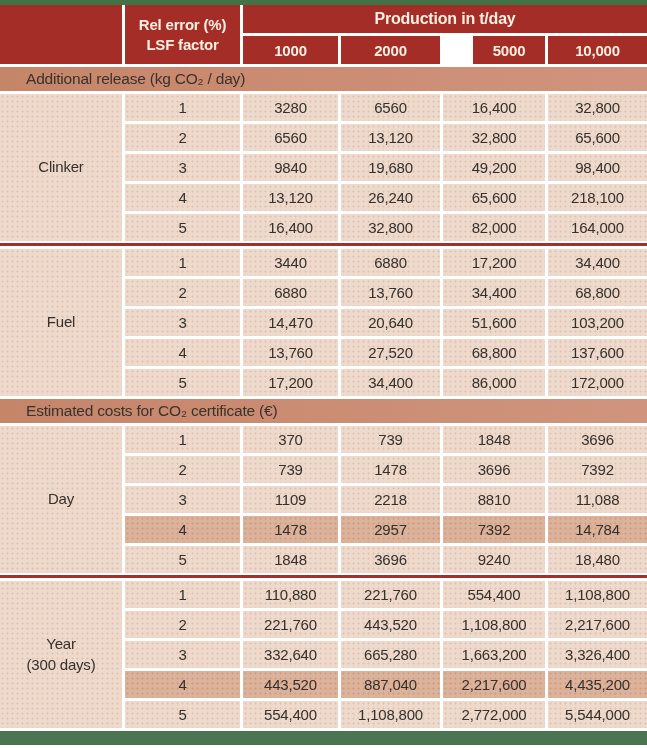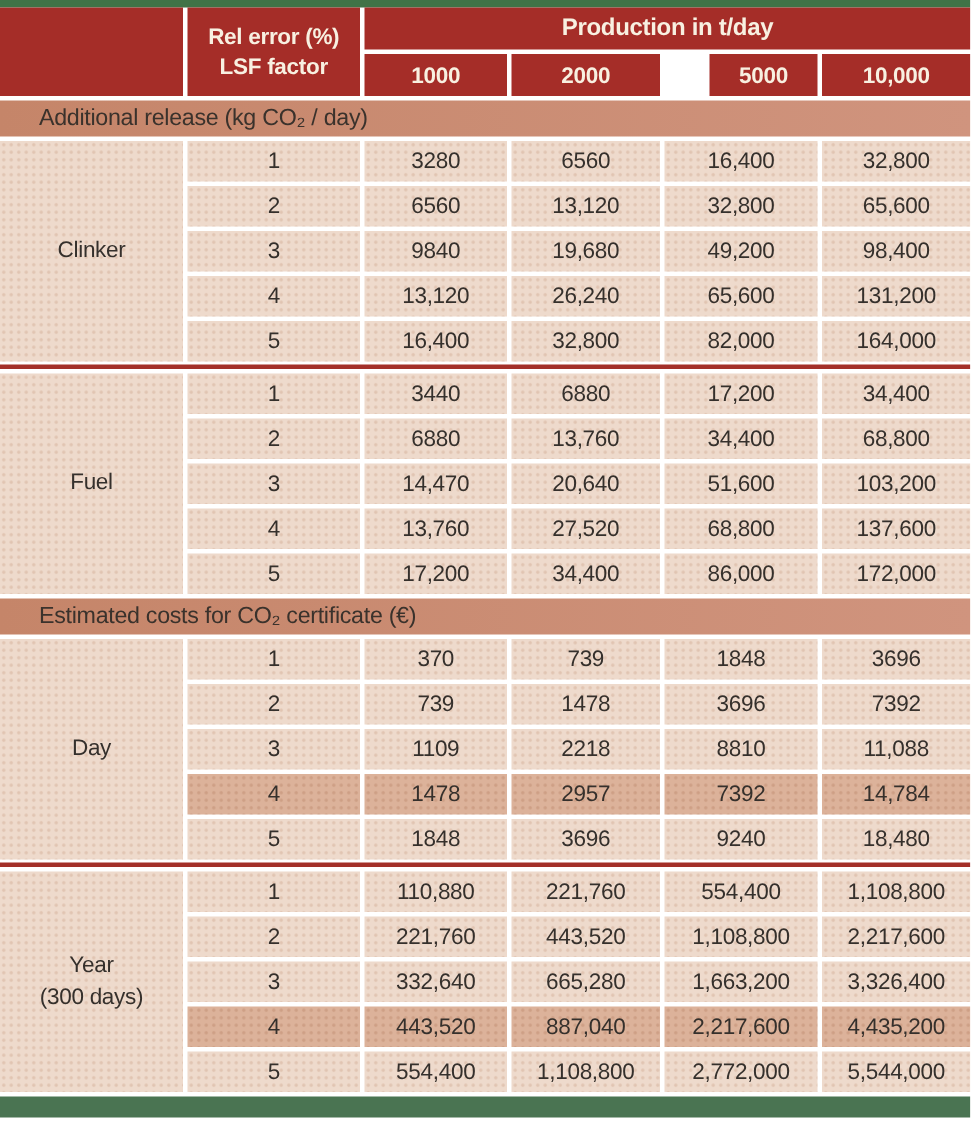--- a/index.html
+++ b/index.html
@@ -118,21 +118,21 @@
         <div class="cell">65,600</div>
         <div class="cell">3</div>
         <div class="cell">9840</div>
         <div class="cell">19,680</div>
         <div class="cell">49,200</div>
         <div class="cell">98,400</div>
         <div class="cell">4</div>
         <div class="cell">13,120</div>
         <div class="cell">26,240</div>
         <div class="cell">65,600</div>
-        <div class="cell">131,200</div>
+        <div class="cell">218,100</div>
         <div class="cell">5</div>
         <div class="cell">16,400</div>
         <div class="cell">32,800</div>
         <div class="cell">82,000</div>
         <div class="cell">164,000</div>
       </div>
       <div class="divider"></div>
       <div class="group-grid">
         <div class="cell label-cell">
           <div>Fuel</div>

